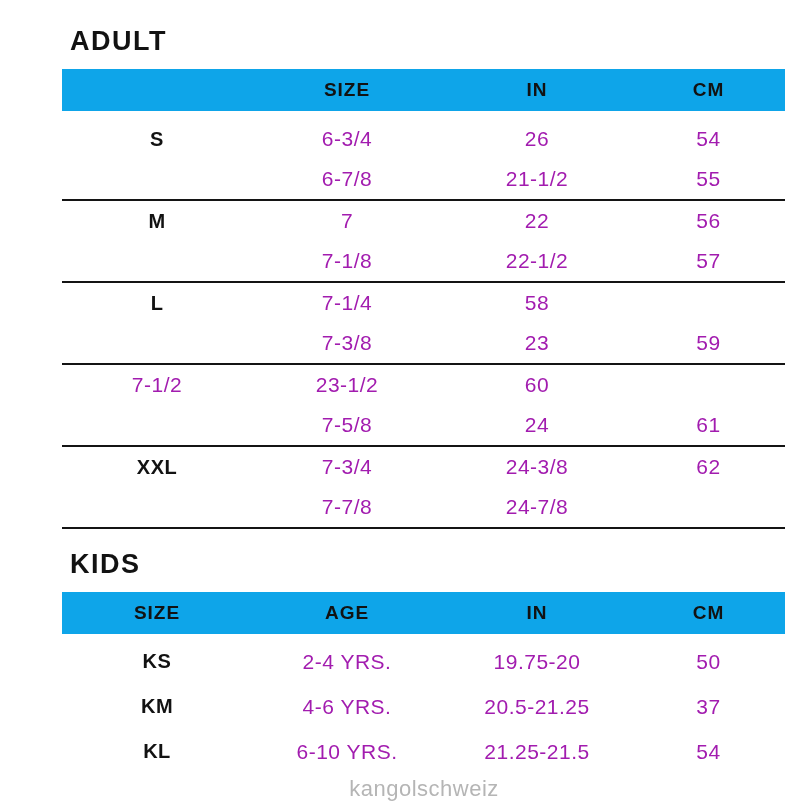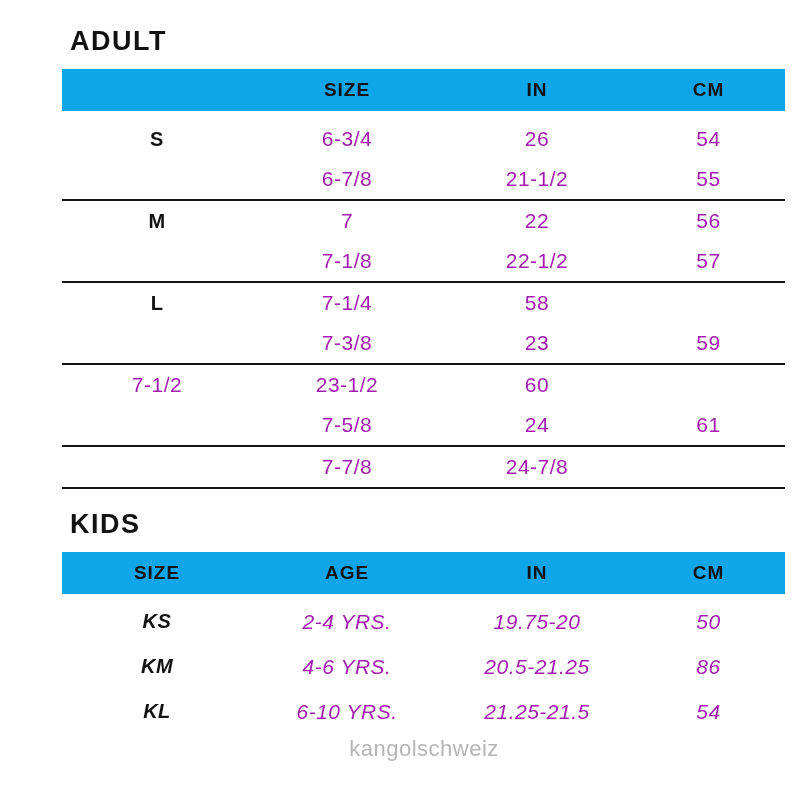--- a/index.html
+++ b/index.html
@@ -60,21 +60,21 @@
     letter-spacing: 0.5px;
     color: #121212;
   }
   .value-cell {
     text-align: center;
     font-weight: 300;
     font-size: 21px;
     letter-spacing: 0.5px;
     color: #a21caf;
   }
-  .kids-body { margin-top: 5px; font-style: italic; }
+  .kids-body { margin-top: 5px; }
   .watermark {
     margin-top: 2px;
     text-align: center;
     font-size: 22px;
     color: #b5b5b5;
     font-weight: 400;
     letter-spacing: 0.5px;
   }
 </style>
 </head>
@@ -147,20 +147,26 @@
         <div class="grid-row data-row">
           <div class="label-cell"></div>
           <div class="value-cell">7-5/8</div>
           <div class="value-cell">24</div>
           <div class="value-cell">61</div>
         </div>
       </div>
 
       <div class="group">
         <div class="grid-row data-row">
+          <div class="label-cell">XXL</div>
+          <div class="value-cell">7-3/4</div>
+          <div class="value-cell">24-3/8</div>
+          <div class="value-cell">62</div>
+        </div>
+        <div class="grid-row data-row">
           <div class="label-cell"></div>
           <div class="value-cell">7-7/8</div>
           <div class="value-cell">24-7/8</div>
         </div>
       </div>
 
     </div>
   </div>
 
   <h2 class="section-title kids">KIDS</h2>
@@ -177,21 +183,21 @@
       <div class="grid-row kids-row">
         <div class="label-cell">KS</div>
         <div class="value-cell">2-4 YRS.</div>
         <div class="value-cell">19.75-20</div>
         <div class="value-cell">50</div>
       </div>
       <div class="grid-row kids-row">
         <div class="label-cell">KM</div>
         <div class="value-cell">4-6 YRS.</div>
         <div class="value-cell">20.5-21.25</div>
-        <div class="value-cell">86</div>
+        <div class="value-cell">37</div>
       </div>
       <div class="grid-row kids-row">
         <div class="label-cell">KL</div>
         <div class="value-cell">6-10 YRS.</div>
         <div class="value-cell">21.25-21.5</div>
         <div class="value-cell">54</div>
       </div>
     </div>
   </div>
 

